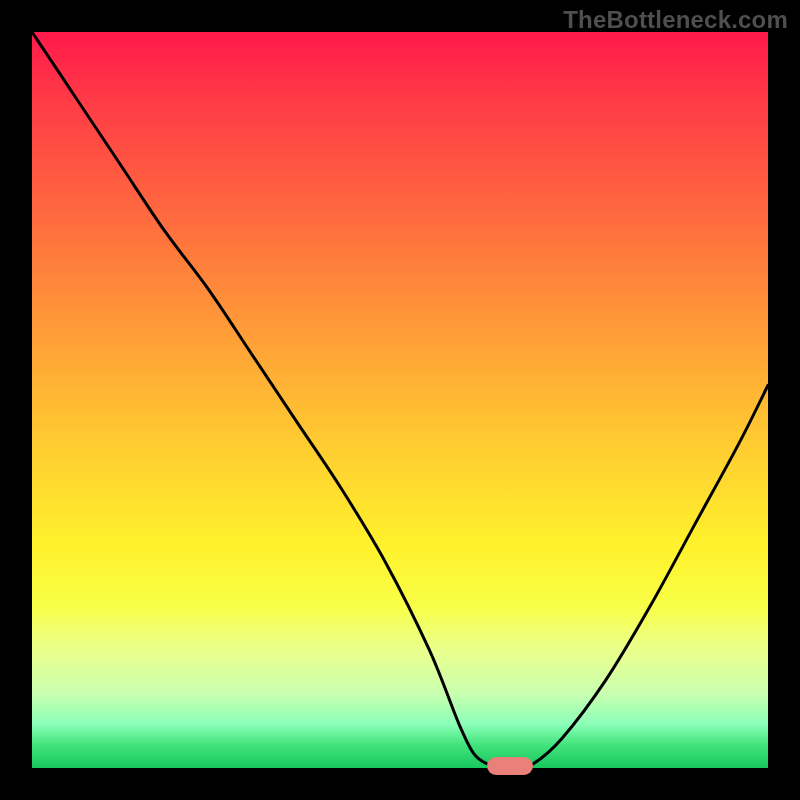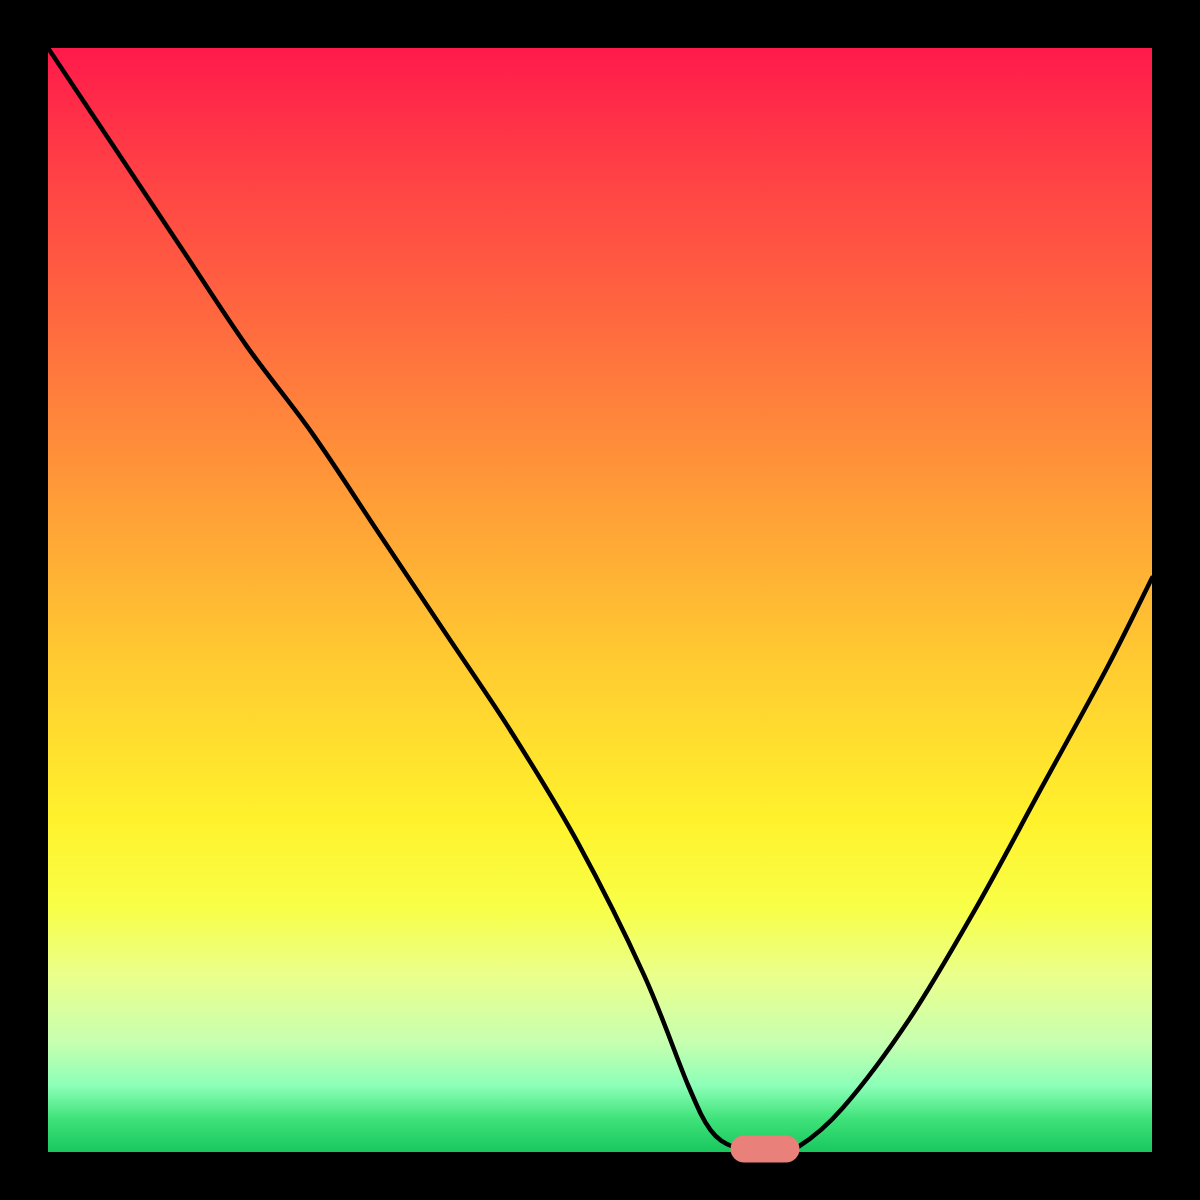--- a/index.html
+++ b/index.html
@@ -73,13 +73,14 @@
 
   <div class="plot">
 
     <svg class="curve" viewBox="0 0 736 736" preserveAspectRatio="none">
       <path d="M 0 0 C 7.359999999999999 11.040000000000001, 29.439999999999998 44.16000000000001, 44.16 66.24000000000001 C 58.879999999999995 88.32000000000001, 73.6 110.40000000000002, 88.32 132.48000000000002 C 103.03999999999999 154.56000000000003, 117.75999999999999 177.8666666666667, 132.48 198.72000000000003 C 147.2 219.57333333333335, 161.92 236.74666666666664, 176.64 257.59999999999997 C 191.35999999999999 278.45333333333326, 206.07999999999998 301.76, 220.79999999999998 323.84 C 235.51999999999998 345.91999999999996, 250.23999999999998 368.00000000000006, 264.96 390.08000000000004 C 279.68 412.16, 294.4 433.0133333333333, 309.12 456.32 C 323.84000000000003 479.62666666666667, 338.55999999999995 502.9333333333333, 353.28 529.92 C 368 556.9066666666666, 385.1733333333334 591.2533333333333, 397.44000000000005 618.24 C 409.7066666666667 645.2266666666667, 419.52 674.6666666666667, 426.88 691.84 C 434.24 709.0133333333333, 436.69333333333327 714.5333333333333, 441.59999999999997 721.28 C 446.50666666666666 728.0266666666666, 451.4133333333333 730.2346666666667, 456.32 732.32 C 461.2266666666667 734.4053333333334, 466.1333333333333 733.5466666666667, 471.04 733.792 C 475.9466666666667 734.0373333333333, 480.85333333333335 734.0373333333333, 485.76000000000005 733.792 C 490.66666666666674 733.5466666666667, 493.12 736.8586666666667, 500.48 732.32 C 507.84000000000003 727.7813333333334, 517.6533333333333 720.6666666666666, 529.92 706.56 C 542.1866666666666 692.4533333333333, 559.36 669.76, 574.08 647.6800000000001 C 588.8000000000001 625.6000000000001, 603.52 599.84, 618.24 574.08 C 632.96 548.32, 647.68 520.1066666666667, 662.4 493.12 C 677.12 466.1333333333333, 694.2933333333333 435.4666666666667, 706.56 412.16 C 718.8266666666666 388.85333333333335, 731.0933333333334 363.0933333333333, 736 353.28" fill="none" stroke="#000000" stroke-width="3" stroke-linejoin="round" stroke-linecap="round"></path>
     </svg>
 
     <div class="marker" style="left: 478.4px; top: 733.792px; background: rgb(233, 128, 121);"></div>
   </div>
 
+  <div class="watermark">TheBottleneck.com</div>
 </div>
 
 </body></html>

